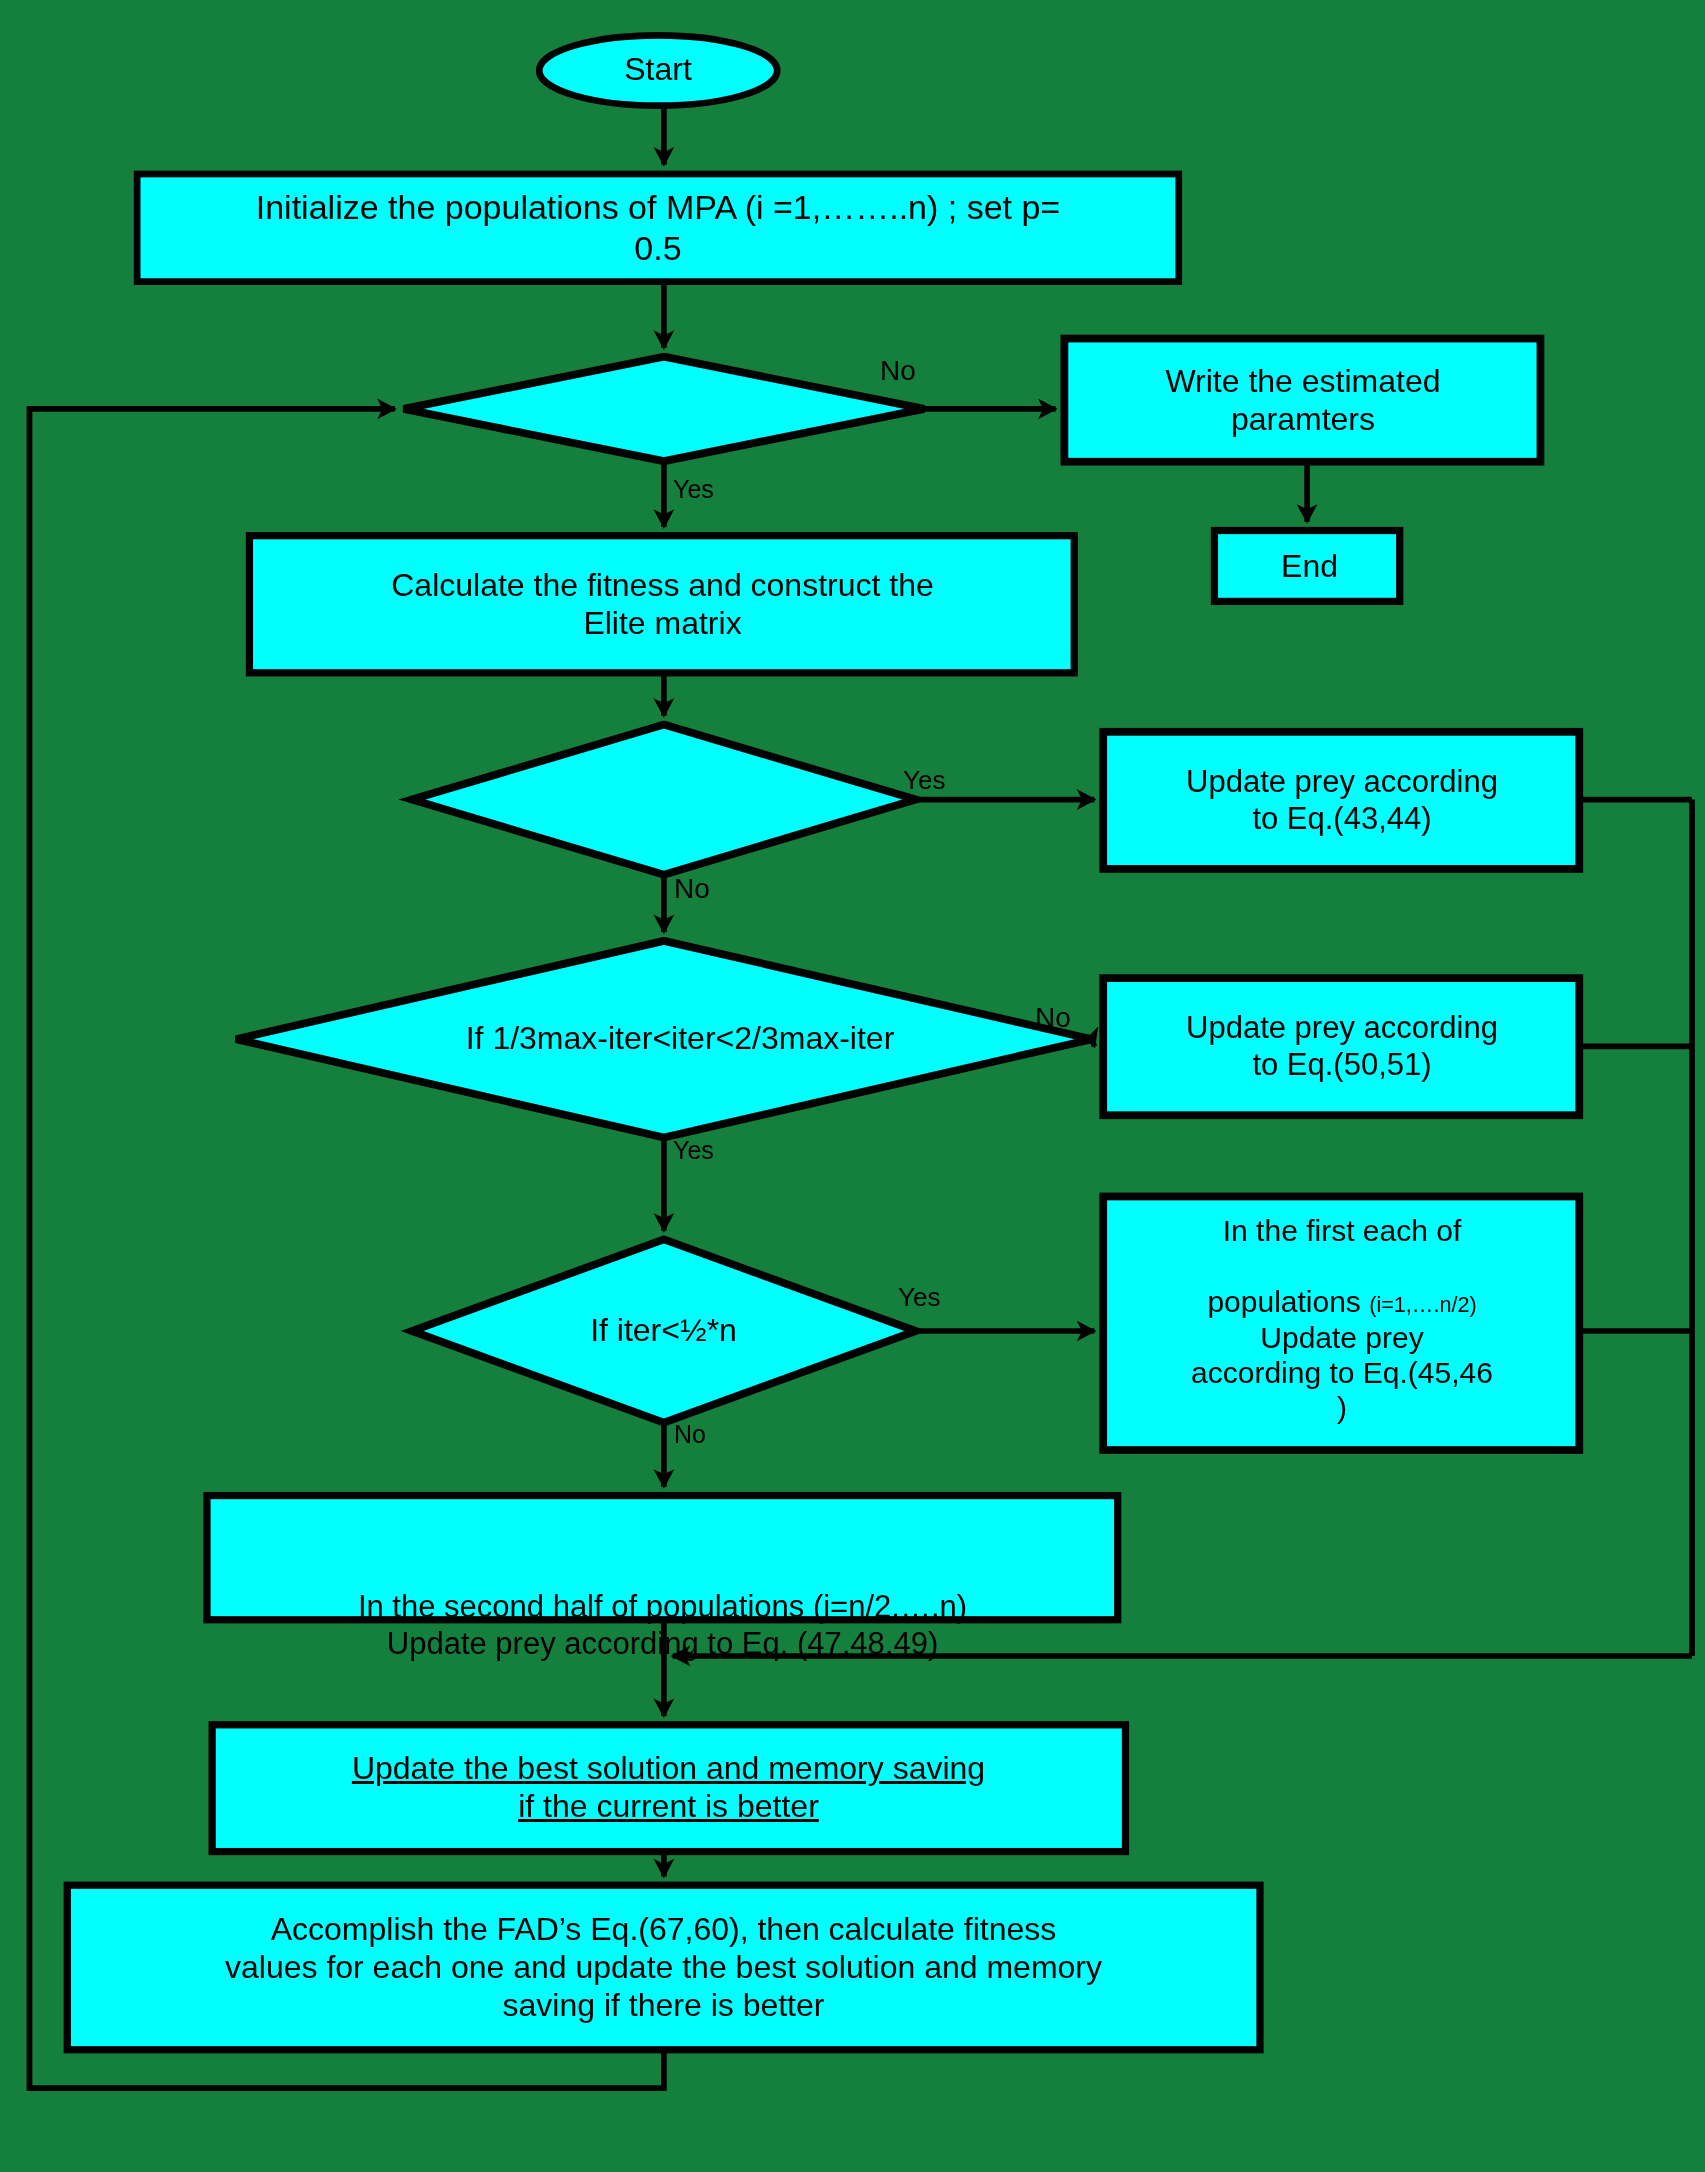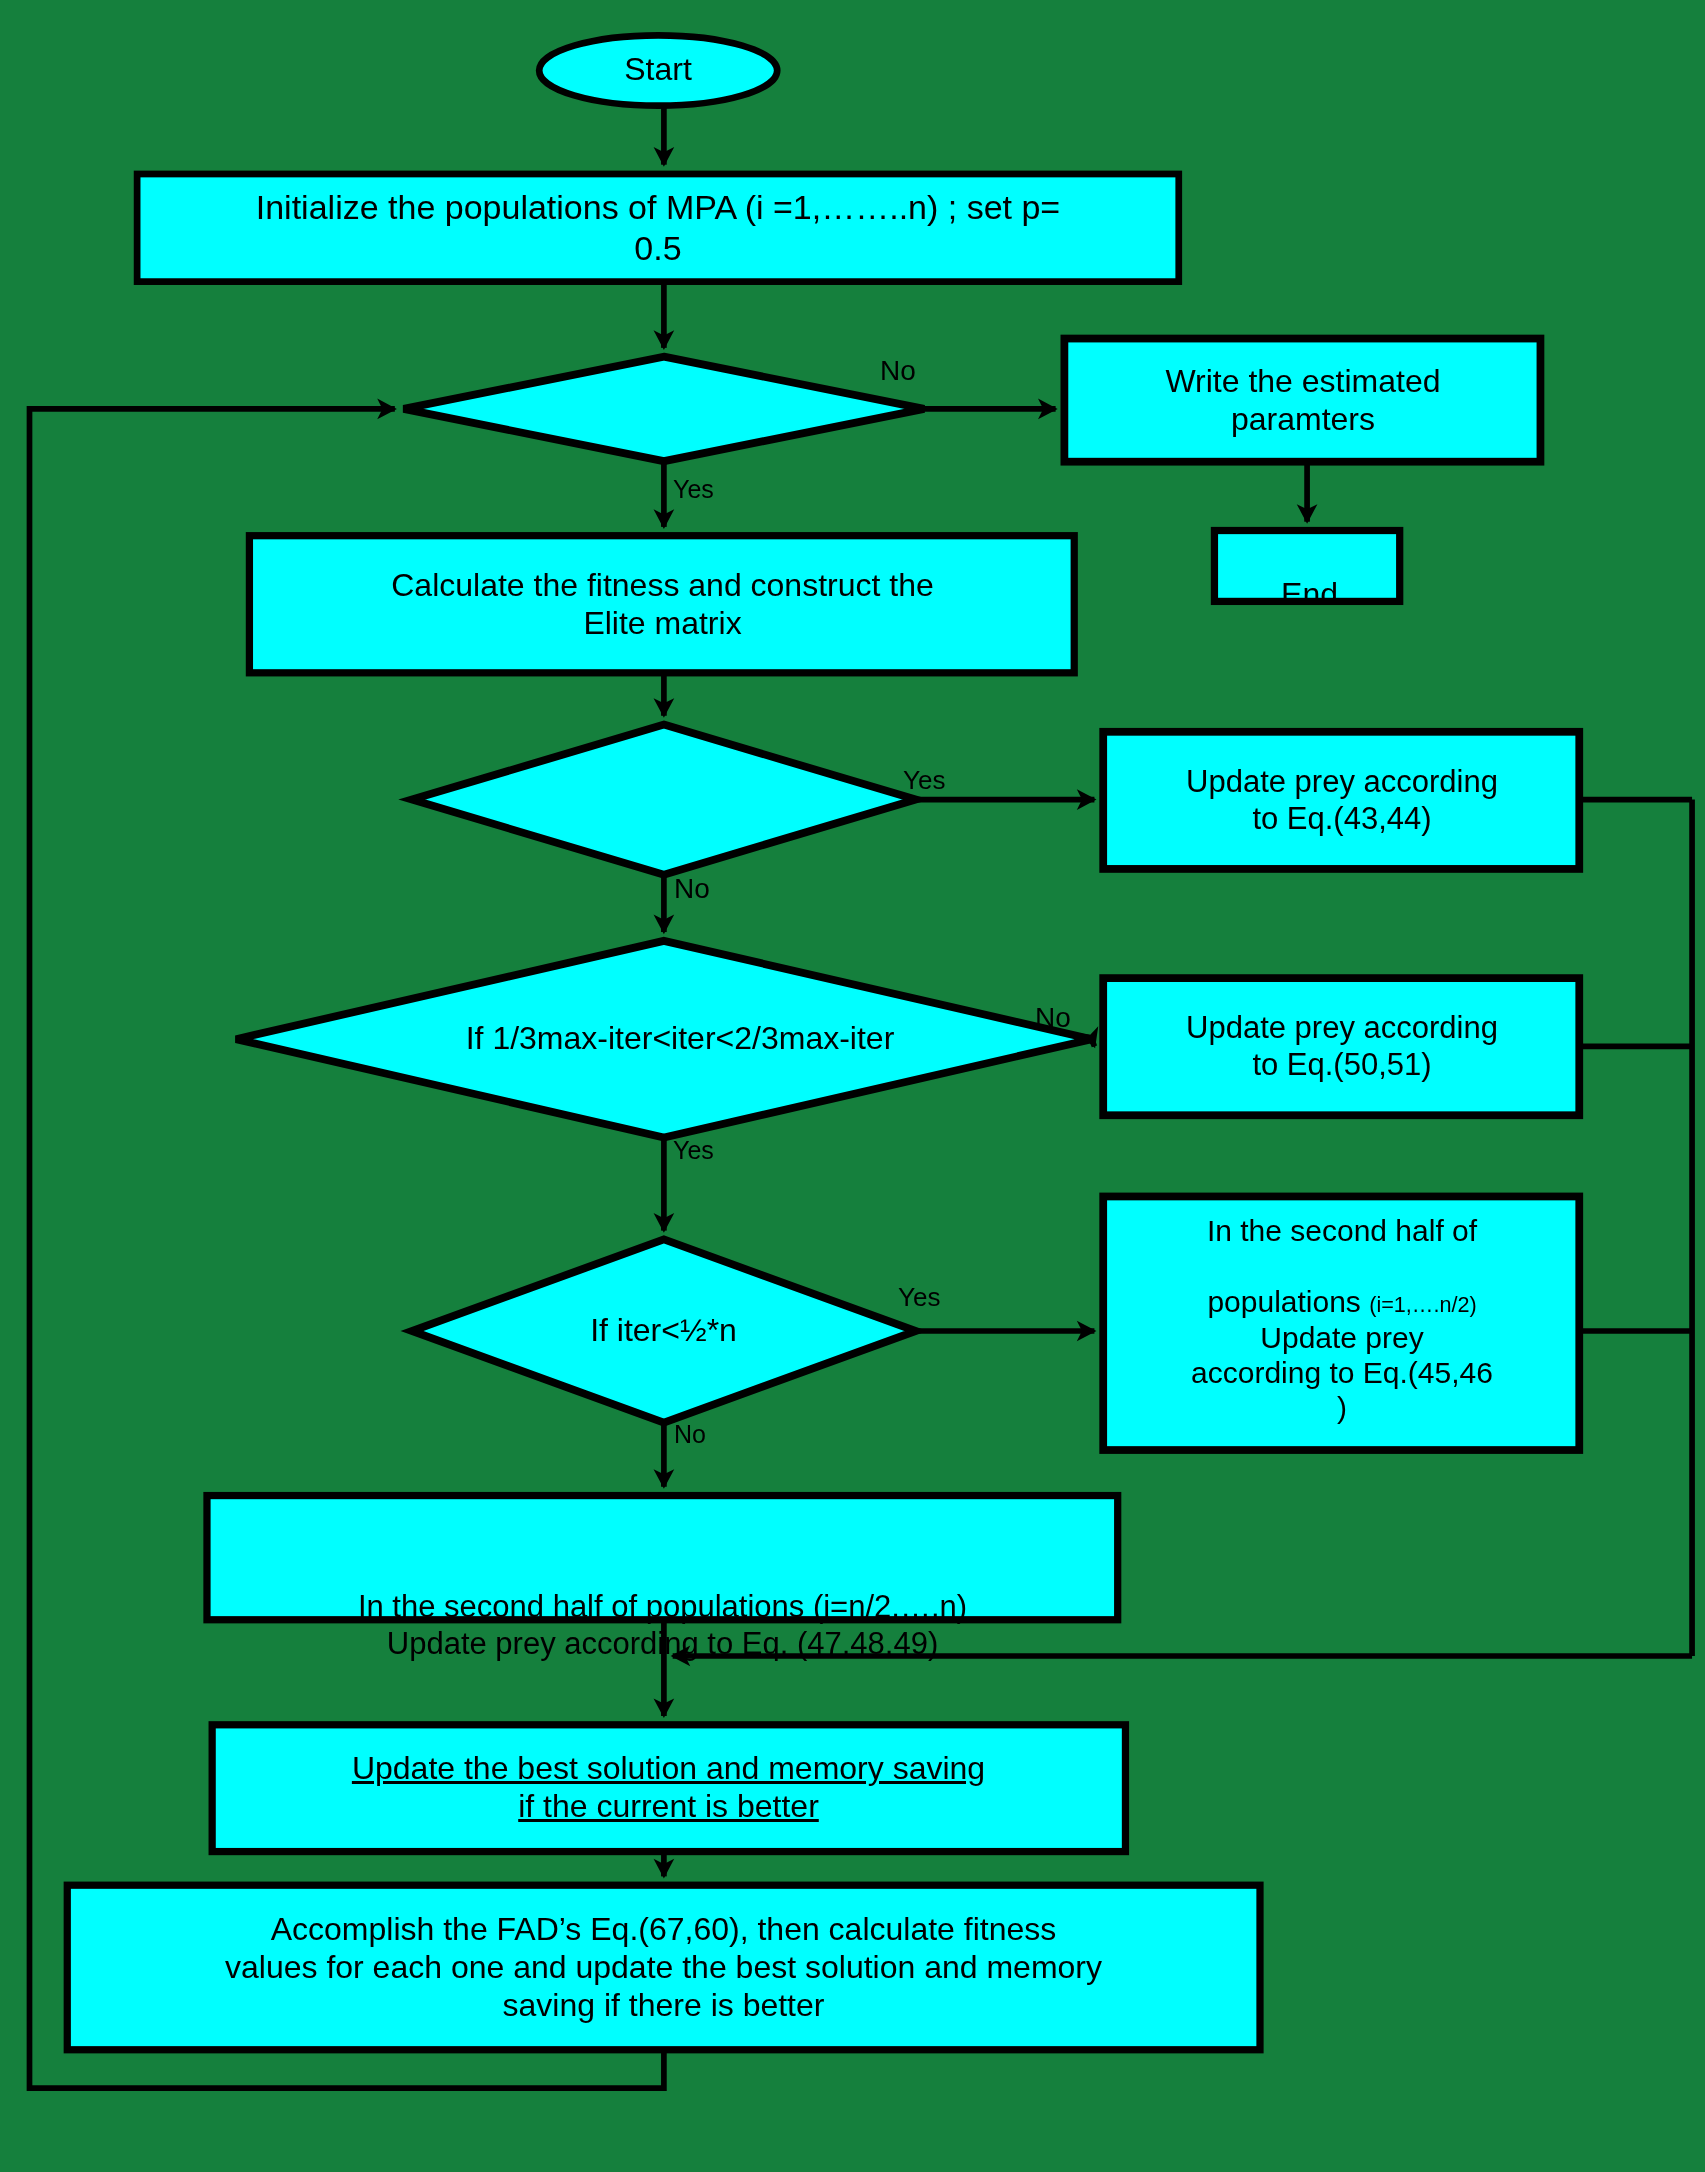--- a/index.html
+++ b/index.html
@@ -137,39 +137,39 @@
 
   <div class="node-label" style="left:539px; top:35px; width:238px; height:70px; font-size:32px;">Start</div>
 
   <div class="node-label" style="left:142px; top:179px; width:1032px; height:97px; font-size:34px;">Initialize the populations of MPA (i =1,……..n) ; set p=
 0.5</div>
 
 
   <div class="node-label" style="left:1070px; top:344px; width:466px; height:113px; font-size:32px;">Write the estimated
 paramters</div>
 
-  <div class="node-label" style="left:1220px; top:564px; width:179px; height:61px; font-size:32px;">End</div>
+  <div class="node-label" style="left:1220px; top:536px; width:179px; height:61px; font-size:32px;">End</div>
 
   <div class="node-label" style="left:255px; top:541px; width:815px; height:127px; font-size:32px;">Calculate the fitness and construct the
 Elite matrix</div>
 
 
   <div class="node-label" style="left:1109px; top:737px; width:466px; height:127px; font-size:31px;">Update prey according
 to Eq.(43,44)</div>
 
   <div class="node-label" style="left:306px; top:1013px; width:748px; height:52px; font-size:32px;">If 1/3max-iter&lt;iter&lt;2/3max-iter</div>
 
   <div class="node-label" style="left:1109px; top:983px; width:466px; height:127px; font-size:31px;">Update prey according
 to Eq.(50,51)</div>
 
   <div class="node-label" style="left:455px; top:1305px; width:417px; height:52px; font-size:32px;">If iter&lt;½*n</div>
 
   <div class="node-label" style="left:1109px; top:1190px; width:466px; height:259px; font-size:30px;
               flex-direction:column; justify-content:center;">
-    <div>In the second half of</div>
+    <div>In the first each of</div>
     <div>
       <span>populations </span><span class="small-inline">(i=1,….n/2)</span>
     </div>
     <div>Update prey</div>
     <div>according to Eq.(45,46</div>
     <div>)</div>
   </div>
 
   <div class="node-label" style="left:212px; top:1569px; width:901px; height:114px; font-size:31px;">In the second half of populations (i=n/2,….n)
 Update prey according to Eq. (47,48,49)</div>

